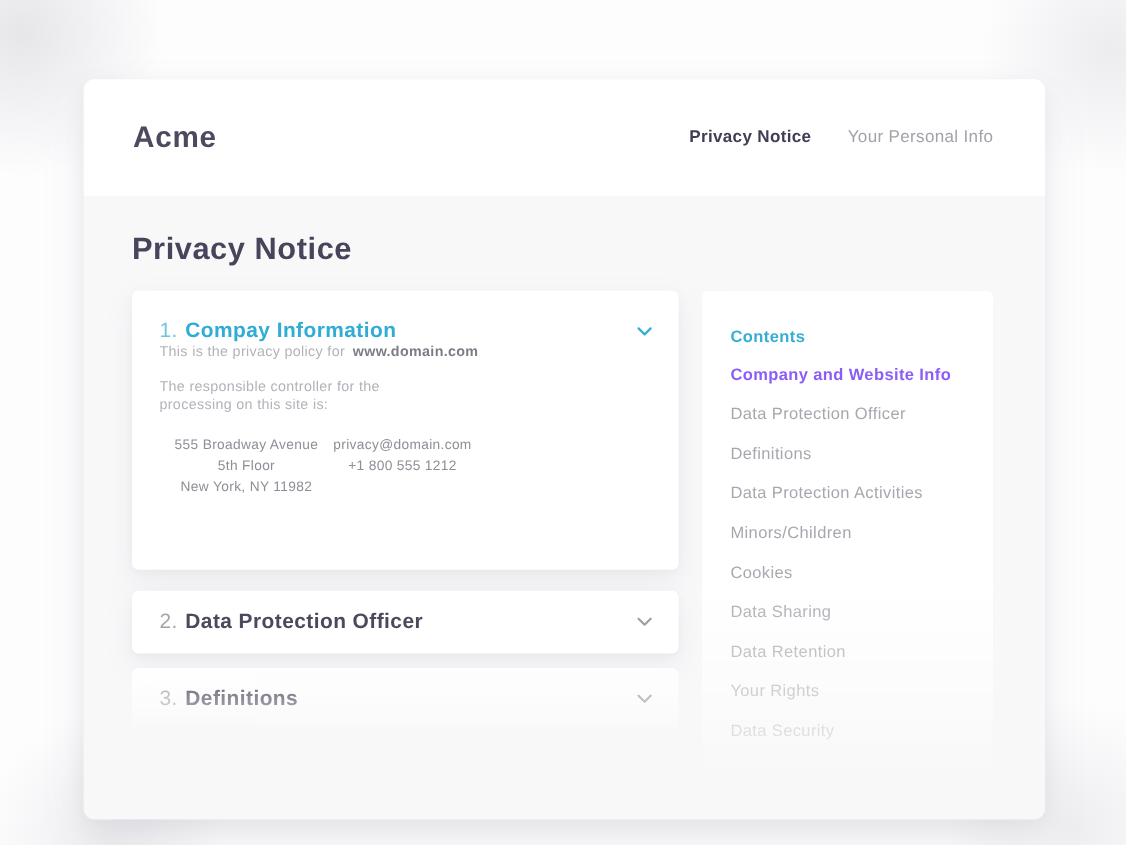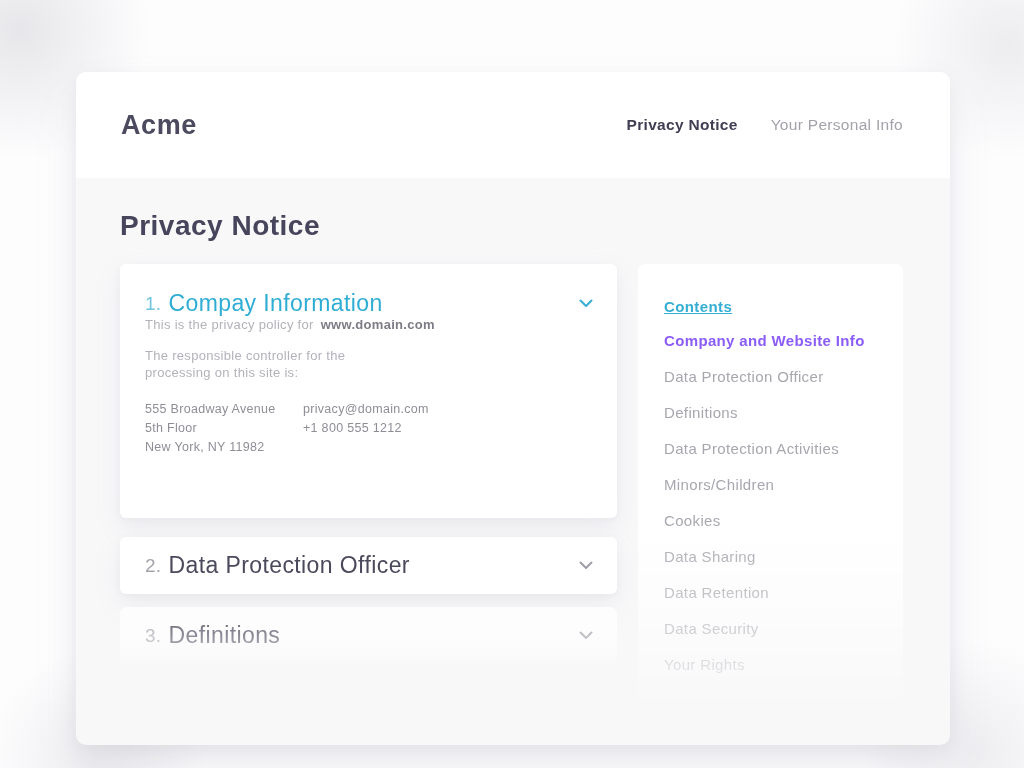--- a/index.html
+++ b/index.html
@@ -55,21 +55,21 @@
   .acc-card {
     position: absolute; left: 44px; width: 497px;
     background: #ffffff; border-radius: 6px;
     box-shadow: 0 10px 24px rgba(158,158,175,0.13), 0 2px 6px rgba(158,158,175,0.07);
   }
   .acc-head {
     display: flex; align-items: center;
     cursor: pointer;
   }
   .acc-num { font-size: 19px; letter-spacing: 0.3px; margin-right: 7px; }
-  .acc-title { font-size: 23px; letter-spacing: 0.4px; font-weight: 400; }
+  .acc-title { font-size: 19px; letter-spacing: 0.4px; font-weight: 700; }
   .acc-chevron { margin-left: auto; display: flex; align-items: center; }
 
   .card-1 { top: 192px; height: 254px; padding: 26px 24px 0 25px; }
   .card-1 .acc-num  { color: #72c4df; font-weight: 400; }
   .card-1 .acc-title{ color: #2fadd4; }
   .card-1 .acc-chevron { color: #35aed4; }
 
   .card-2 { top: 465px; height: 57px; padding: 0 24px 0 25px; }
   .card-3 { top: 535px; height: 57px; padding: 0 24px 0 25px; }
   .card-2 .acc-head, .card-3 .acc-head { height: 100%; }
@@ -83,39 +83,38 @@
             mask-image: linear-gradient(to bottom, #000 18%, rgba(0,0,0,0.55) 70%, rgba(0,0,0,0.12) 100%);
   }
 
   
   .policy-line { font-size: 13px; color: #b3b2ba; letter-spacing: 0.3px; }
   .policy-domain { color: #7d7c86; font-weight: 600; margin-left: 7px; letter-spacing: 0.3px; }
   .controller-line {
     margin-top: 15px; font-size: 13px; color: #b3b2ba;
     letter-spacing: 0.3px; line-height: 17px; max-width: 225px;
   }
-  .info-cols { margin-top: 19px; display: flex; }
+  .info-cols { margin-top: 19px; display: flex; text-align: center; }
   .info-col { font-size: 12.5px; color: #8f8e97; line-height: 19px; letter-spacing: 0.3px; }
   .col-address { width: 158px; }
   .col-contact { }
 
   
   .sidebar-card {
     position: absolute; left: 562px; top: 192px;
     width: 265px; height: 470px;
     background: #ffffff; border-radius: 6px;
     box-shadow: 0 10px 24px rgba(158,158,175,0.12), 0 2px 6px rgba(158,158,175,0.06);
     padding: 34px 20px 0 26px;
     -webkit-mask-image: linear-gradient(to bottom, #000 54%, rgba(0,0,0,0.45) 80%, transparent 97%);
             mask-image: linear-gradient(to bottom, #000 54%, rgba(0,0,0,0.45) 80%, transparent 97%);
   }
   .contents-title {
     font-size: 15px; color: #35aed4; font-weight: 600; letter-spacing: 0.4px;
     margin-bottom: 17px;
-    text-decoration: underline;
   }
   .contents-list { list-style: none; }
   .contents-item {
     font-size: 15px; color: #a8a7af; letter-spacing: 0.35px;
     line-height: 18px; margin-bottom: 18px; cursor: pointer;
   }
   .contents-item.active { color: #8b5cf6; font-weight: 700; }
 
   svg { display: block; }
 </style>
@@ -189,18 +188,18 @@
     <div class="contents-title">Contents</div>
     <ul class="contents-list">
       <li class="contents-item active">Company and Website Info</li>
       <li class="contents-item">Data Protection Officer</li>
       <li class="contents-item">Definitions</li>
       <li class="contents-item">Data Protection Activities</li>
       <li class="contents-item">Minors/Children</li>
       <li class="contents-item">Cookies</li>
       <li class="contents-item">Data Sharing</li>
       <li class="contents-item">Data Retention</li>
+      <li class="contents-item">Your Rights</li>
       <li class="contents-item">Data Security</li>
-      <li class="contents-item">Your Rights</li>
     </ul>
   </div>
 
 </div>
 
 </body></html>

